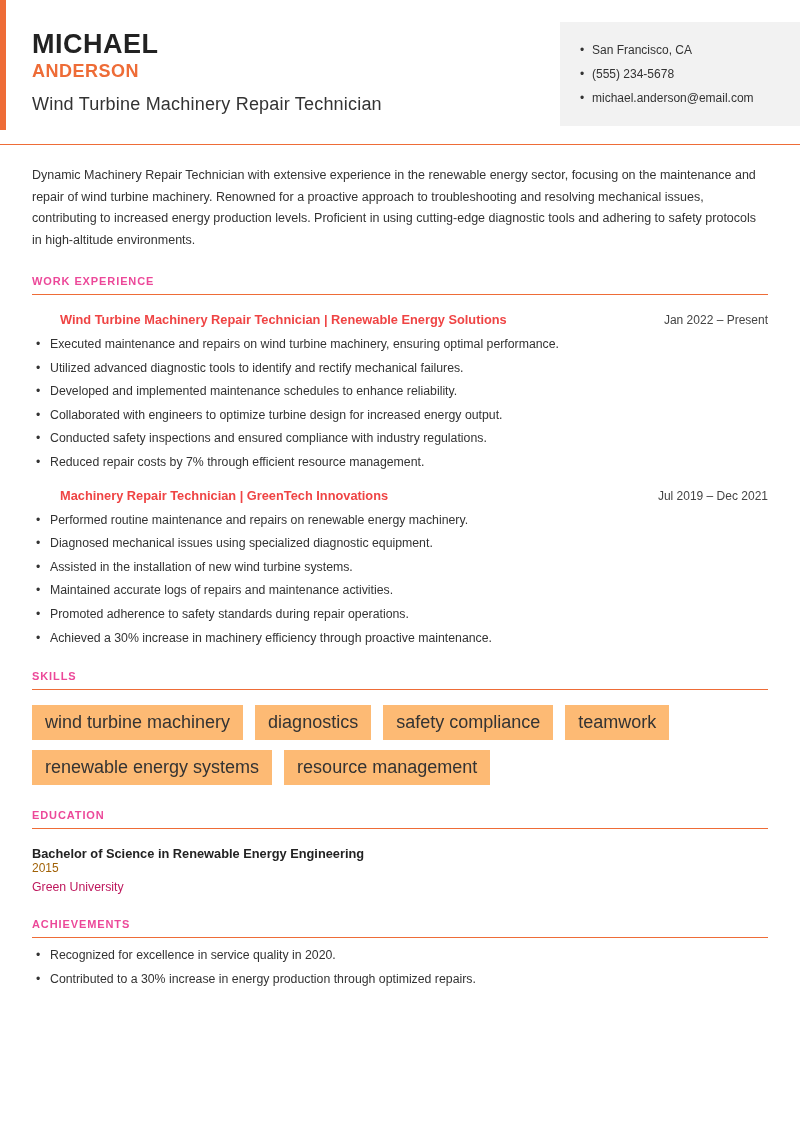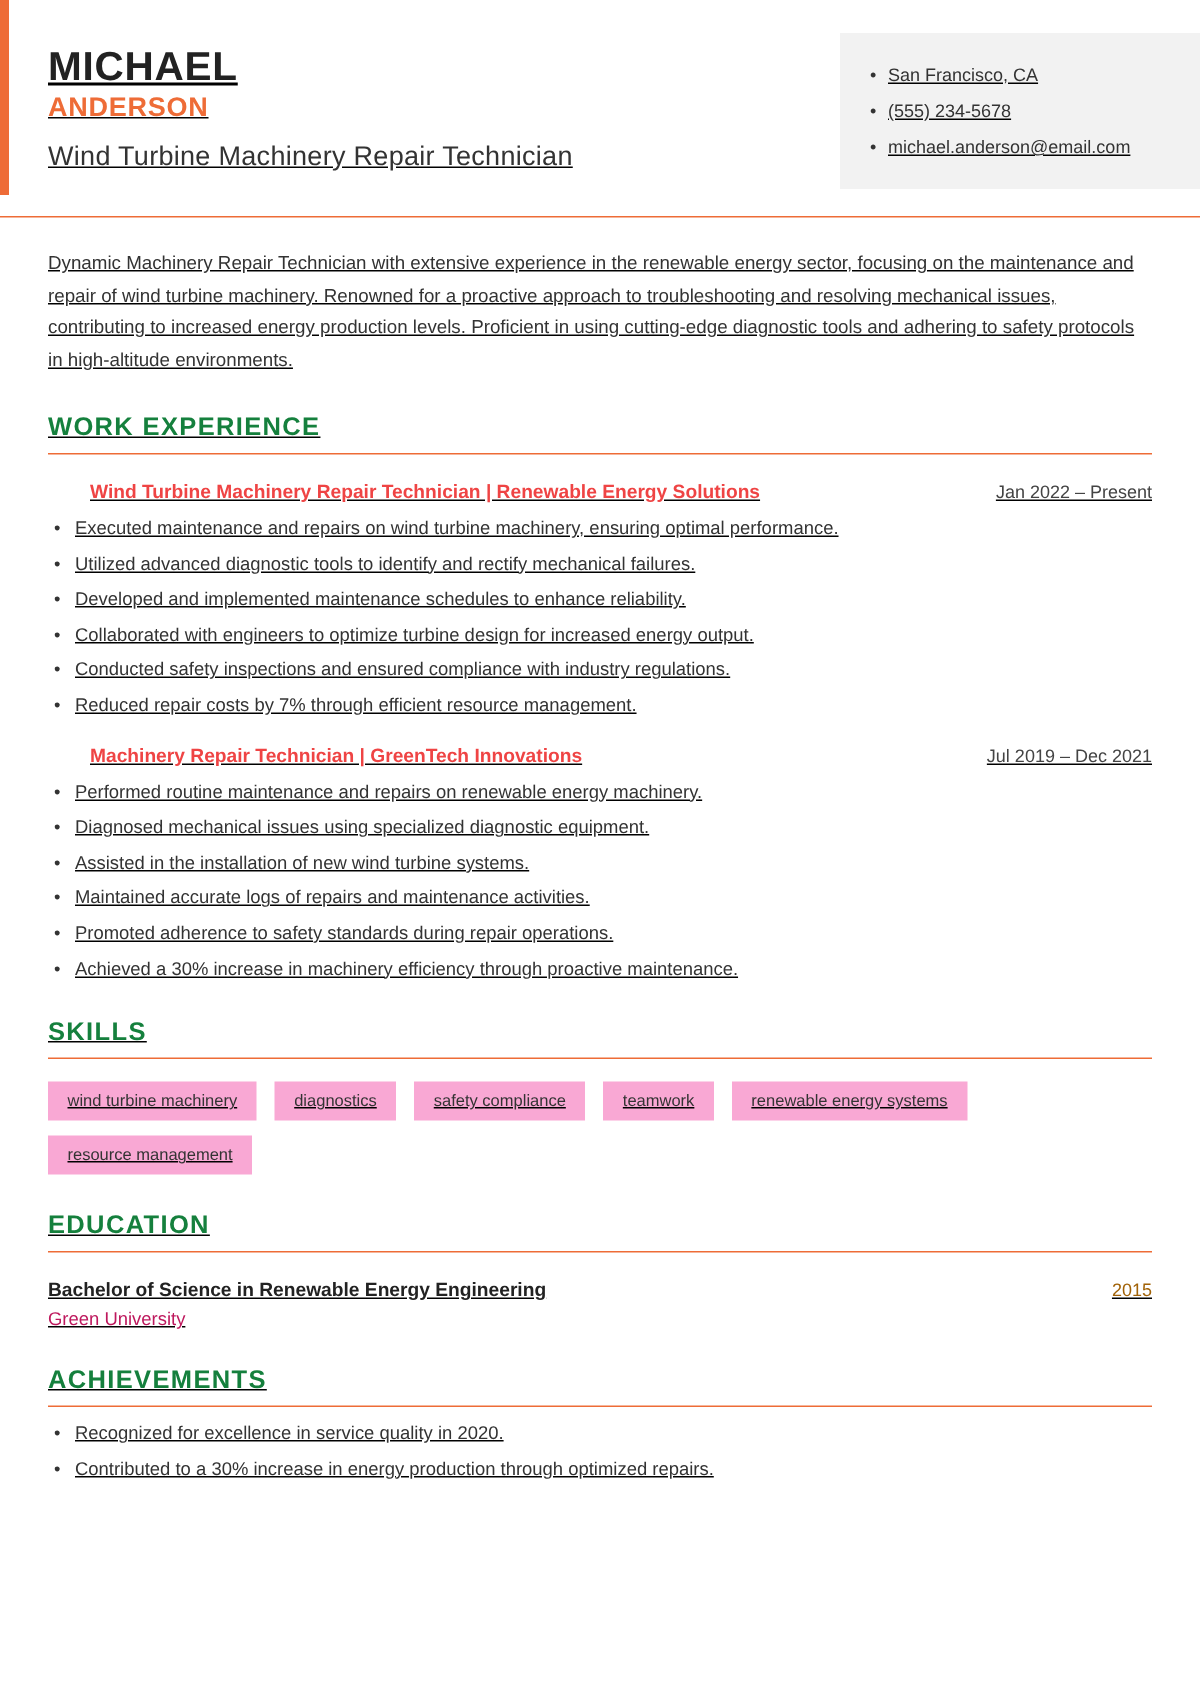--- a/index.html
+++ b/index.html
@@ -8,21 +8,20 @@
     padding: 0;
     background: #ffffff;
     font-family: "Liberation Sans", sans-serif;
   }
   .page {
     width: 800px;
     min-height: 1130px;
     background: #ffffff;
     position: relative;
     padding: 0;
-    text-decoration: underline;
   }
   .accent-bar {
     position: absolute;
     left: 0;
     top: 0;
     width: 6px;
     height: 130px;
     background: #ee6c37;
   }
   
@@ -89,23 +88,23 @@
   .summary {
     margin-top: 20px;
     font-size: 12.5px;
     line-height: 1.72;
     color: #333333;
   }
   .section {
     margin-top: 24px;
   }
   .section-title {
-    font-size: 17px;
-    font-weight: bold;
-    color: #15803d;
+    font-size: 11px;
+    font-weight: bold;
+    color: #ec4899;
     letter-spacing: 0.9px;
   }
   .section-rule {
     margin-top: 7px;
     border-top: 1.2px solid #ee6c37;
   }
   .job {
     margin-top: 17px;
   }
   .job-head {
@@ -146,34 +145,35 @@
     color: #333333;
   }
   
   .tags {
     margin-top: 15px;
     display: flex;
     flex-wrap: wrap;
     gap: 10px 12px;
   }
   .tag {
-    background: #f9a8d4;
-    color: #333333;
-    font-size: 11px;
+    background: #fdba74;
+    color: #333333;
+    font-size: 18px;
     padding: 7px 13px;
     white-space: nowrap;
   }
   
   .edu {
     margin-top: 17px;
   }
   .edu-head {
     display: flex;
     justify-content: space-between;
     align-items: baseline;
+    flex-direction: column;
   }
   .edu-degree {
     font-size: 12.8px;
     font-weight: bold;
     color: #222222;
   }
   .edu-year {
     font-size: 12px;
     color: #a16207;
   }

